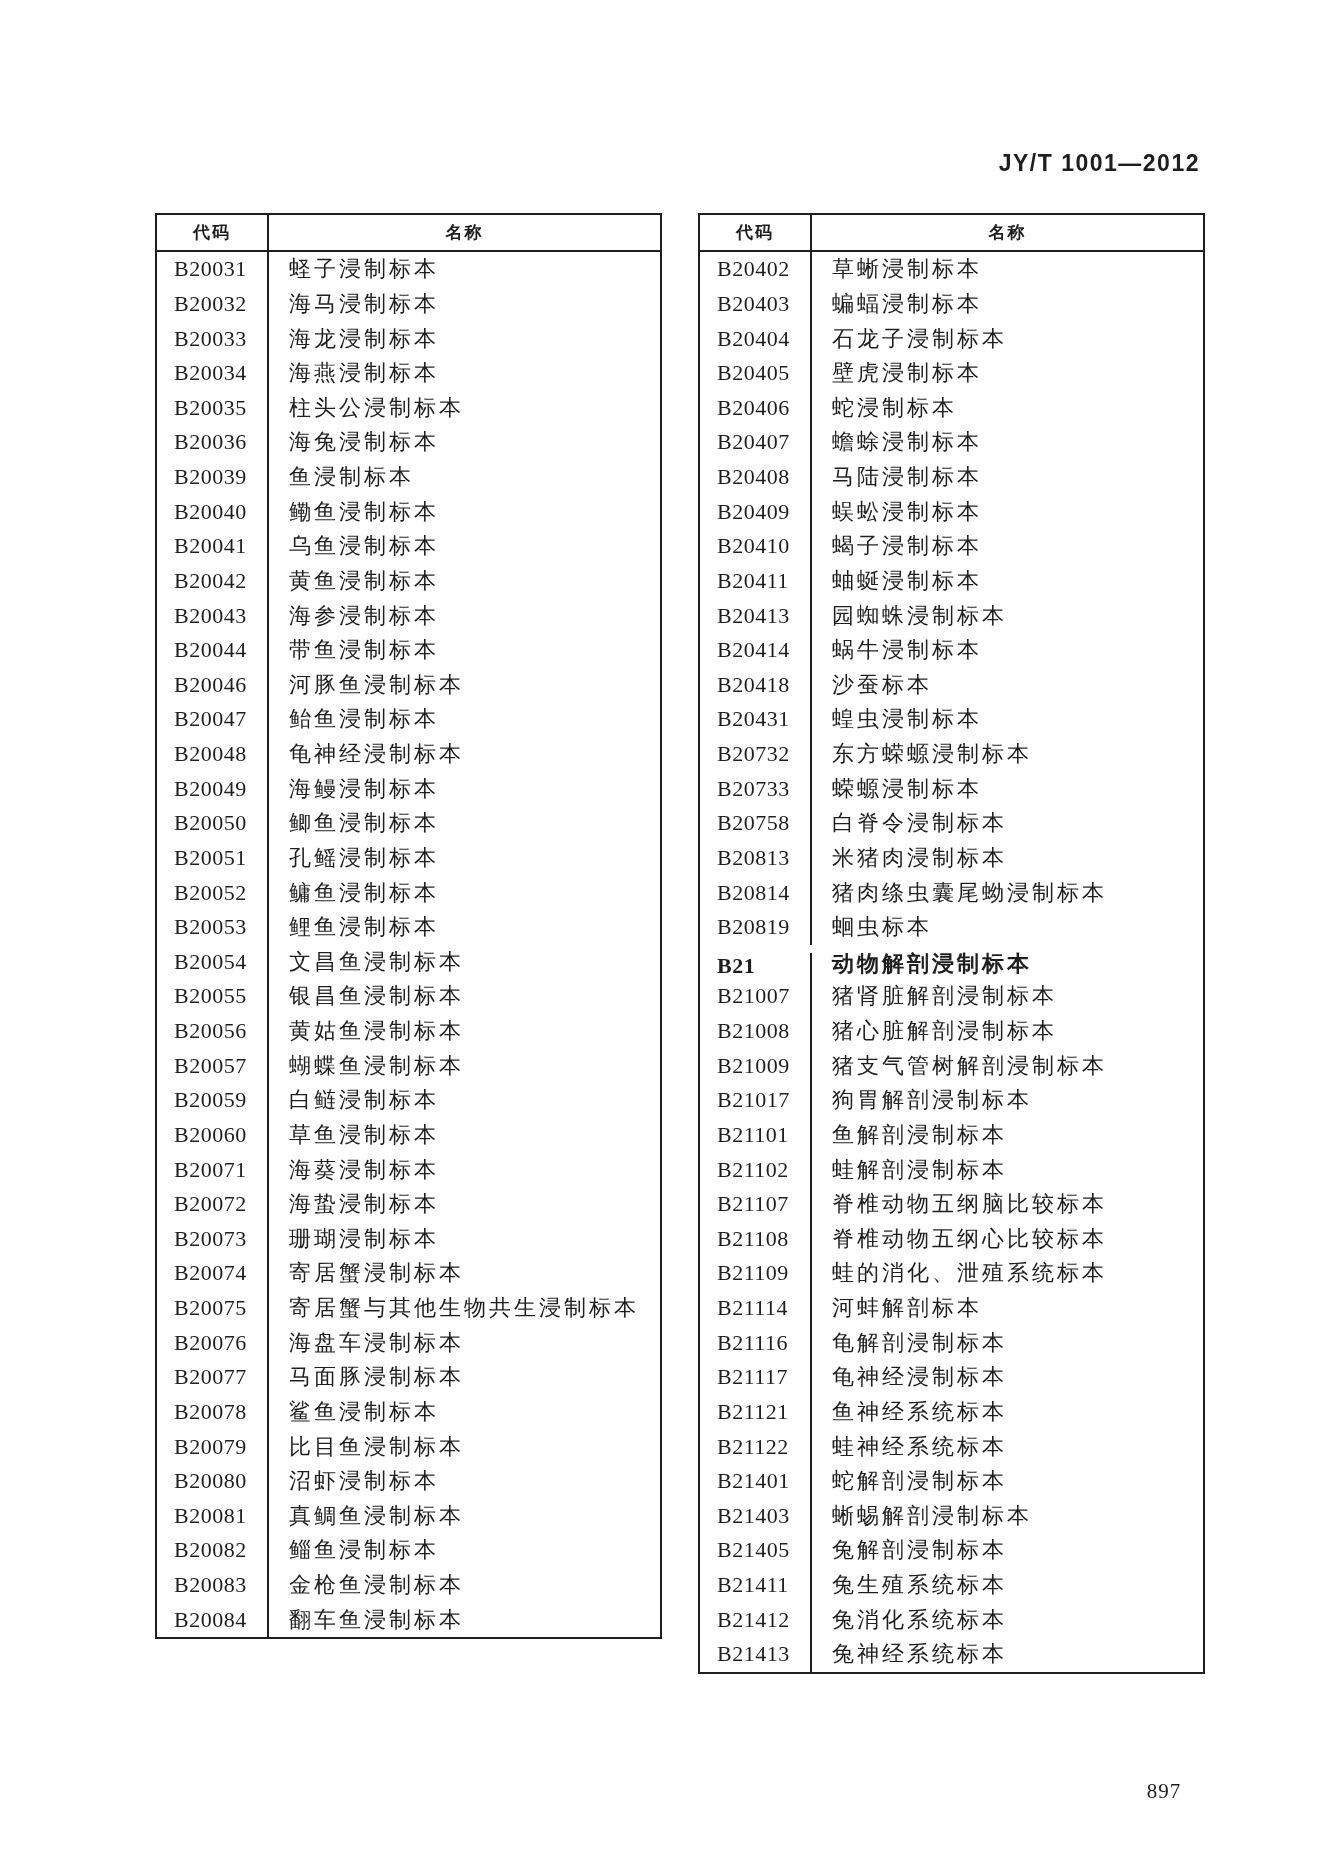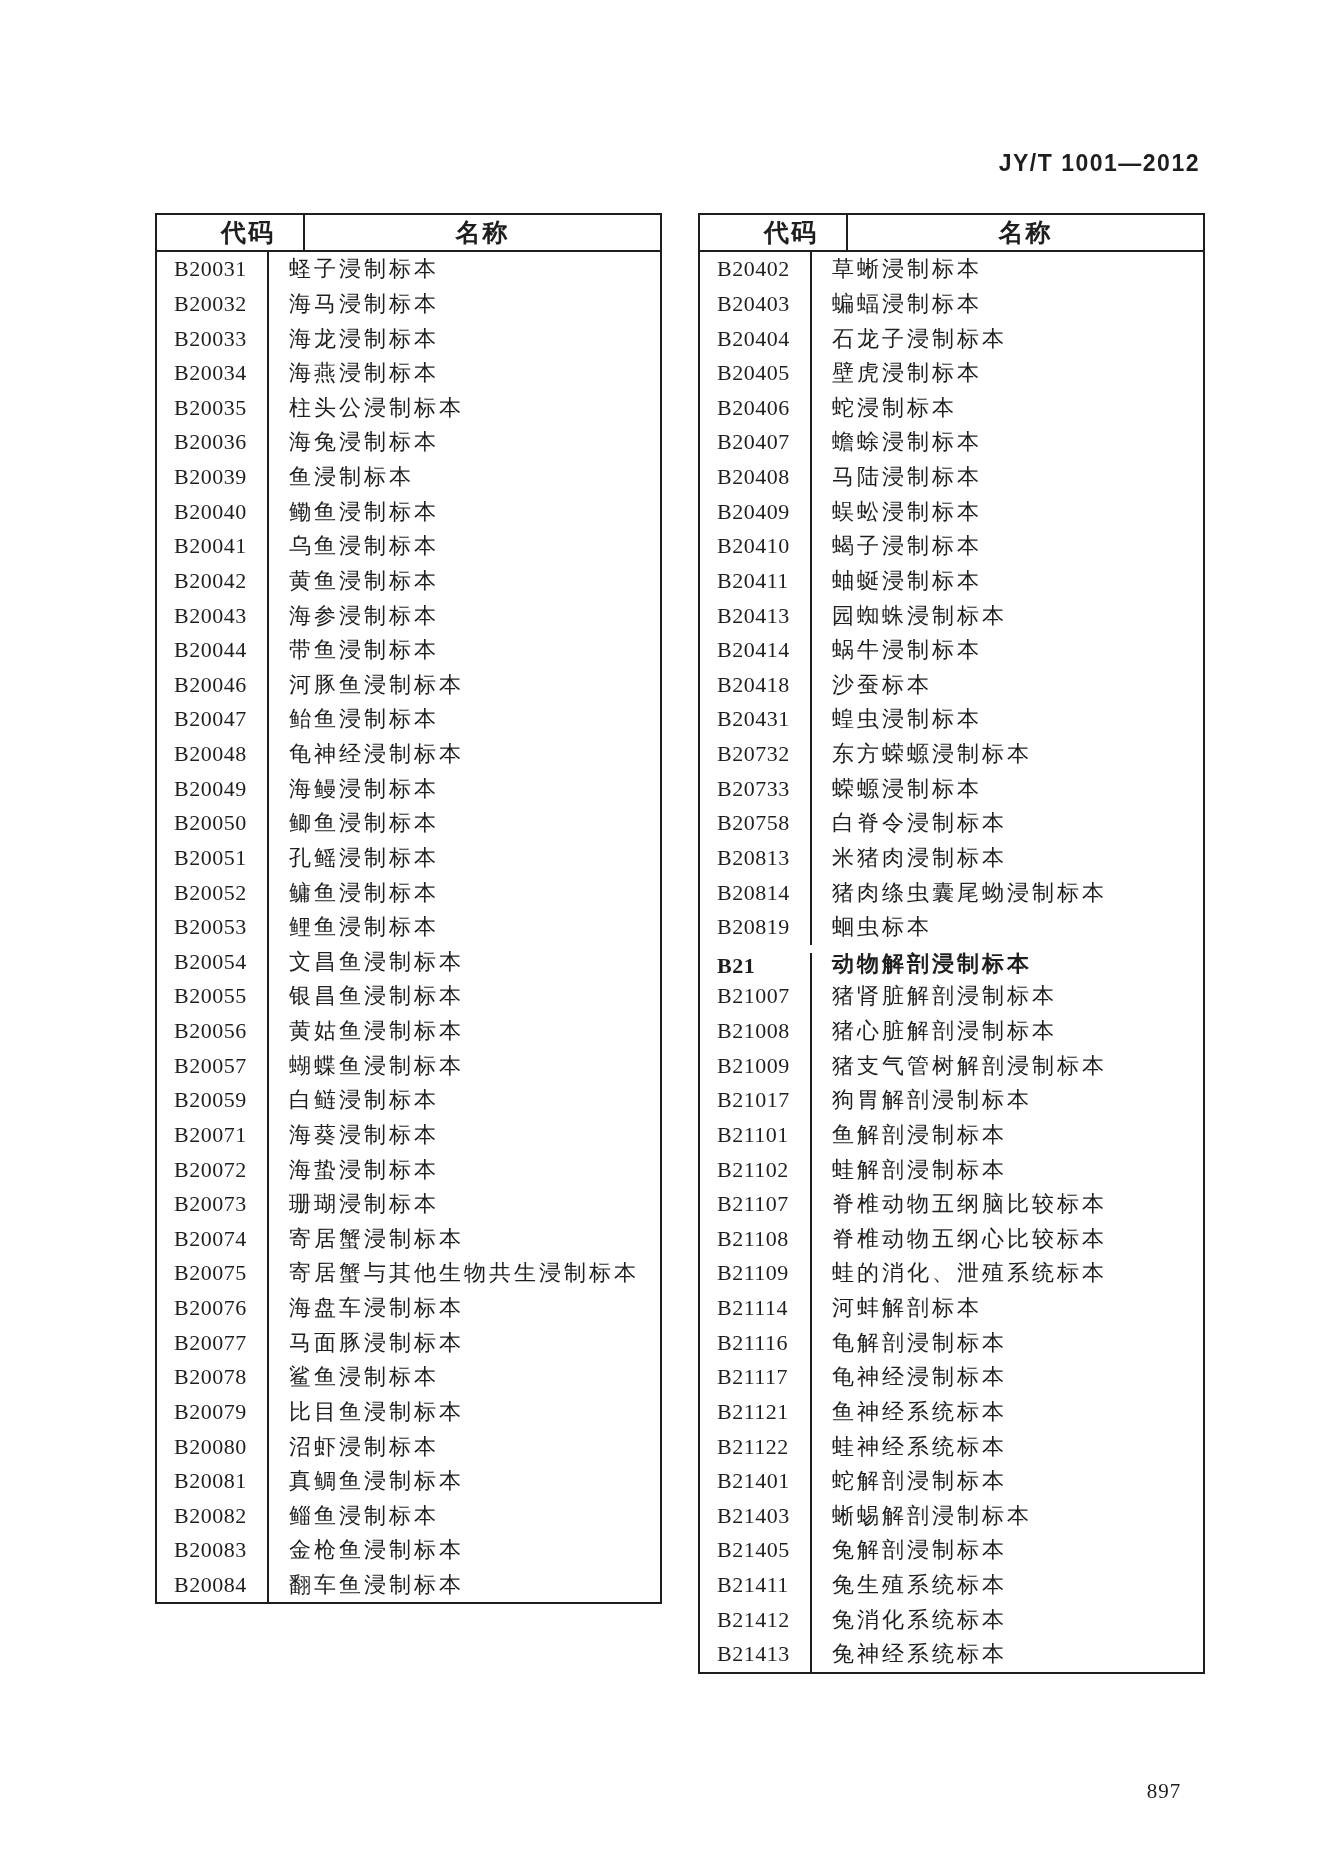--- a/index.html
+++ b/index.html
@@ -32,23 +32,22 @@
     box-sizing: border-box;
     background: #ffffff;
   }
   #table-left  { left: 155px; }
   #table-right { left: 698px; }
 
   .table-header {
     display: flex;
     height: 35px;
     border-bottom: 2px solid #1e1e1e;
-    font-size: 25px;
+    font-size: 17px;
     font-weight: bold;
-    padding-left: 36px;
   }
   .header-code {
     width: 112px;
     box-sizing: border-box;
     border-right: 2px solid #1e1e1e;
     display: flex;
     align-items: center;
     justify-content: center;
     letter-spacing: 2px;
   }
@@ -199,20 +198,24 @@
       </div>
       <div class="table-row">
         <div class="row-code">B20057</div>
         <div class="row-name">蝴蝶鱼浸制标本</div>
       </div>
       <div class="table-row">
         <div class="row-code">B20059</div>
         <div class="row-name">白鲢浸制标本</div>
       </div>
       <div class="table-row">
+        <div class="row-code">B20060</div>
+        <div class="row-name">草鱼浸制标本</div>
+      </div>
+      <div class="table-row">
         <div class="row-code">B20071</div>
         <div class="row-name">海葵浸制标本</div>
       </div>
       <div class="table-row">
         <div class="row-code">B20072</div>
         <div class="row-name">海蛰浸制标本</div>
       </div>
       <div class="table-row">
         <div class="row-code">B20073</div>
         <div class="row-name">珊瑚浸制标本</div>

